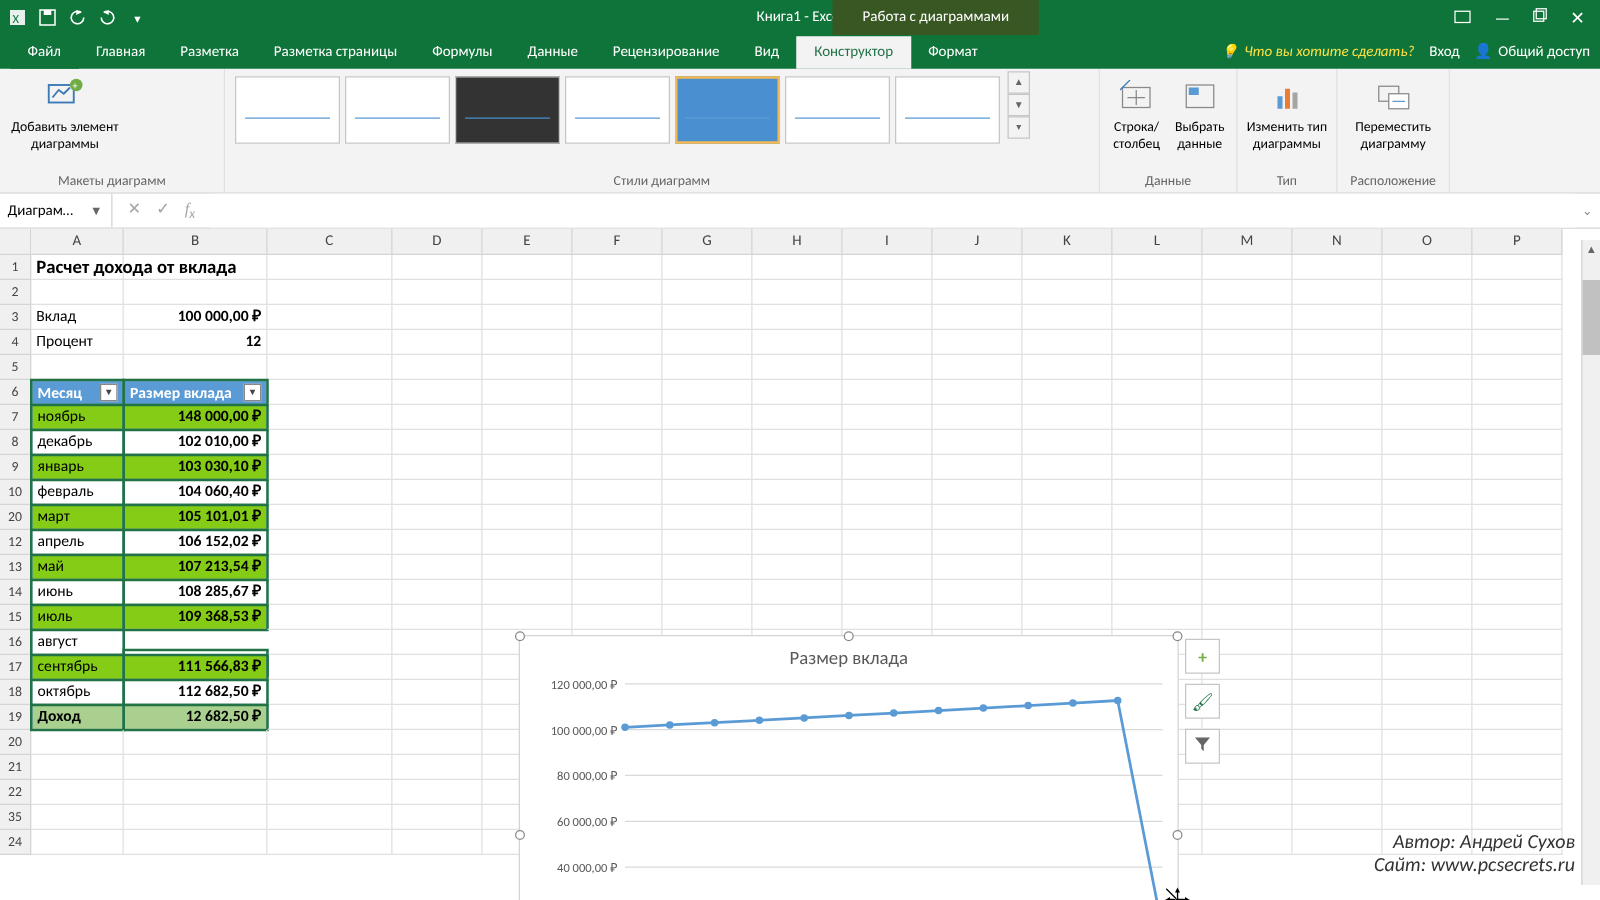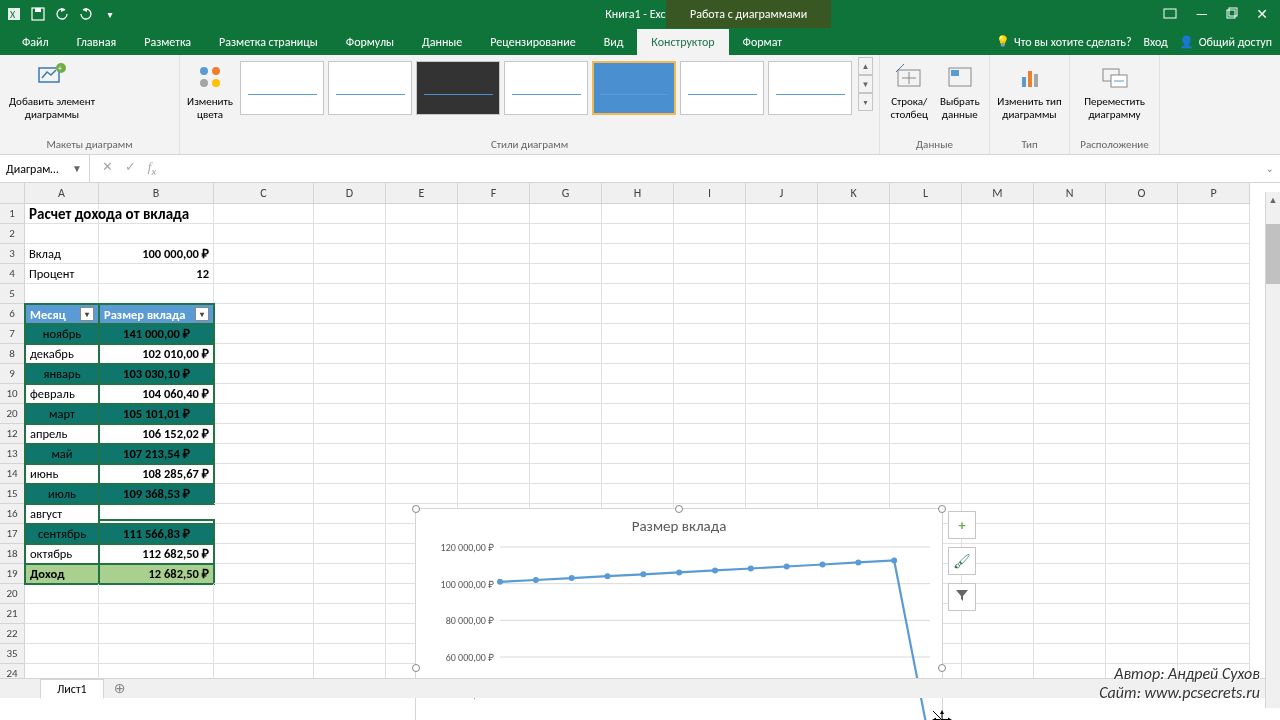--- a/index.html
+++ b/index.html
@@ -9,21 +9,21 @@
 .tb-icon { width:16px; height:16px; display:inline-flex; align-items:center; justify-content:center; }
 .tb-center { flex:1; text-align:center; }
 .tb-right { display:flex; gap:18px; padding-right:12px; align-items:center; }
 .tb-chart-tools { position:absolute; left:666px; top:0; height:28px; background:#385723; color:#fff; padding:0 24px; display:flex; align-items:center; font-size:12px; }
 .tabs { height:27px; background:#0f7439; display:flex; padding-left:8px; font-size:12px; color:#fff; align-items:flex-end; position:relative; }
 .tab { padding:6px 14px 6px 14px; cursor:pointer; }
 .tab.file { background:#0f7439; color:#fff; }
 .tab.active { background:#f3f3f3; color:#217346; }
 .tab.ctx { background:#f3f3f3; color:#217346; }
 .tabs-right { position:absolute; right:8px; top:0; display:flex; align-items:center; height:27px; gap:12px; font-size:12px; }
-.tell-me { color:#ffffff; padding-left:18px; position:relative; }
+.tell-me { color:#fde047; font-style:italic; padding-left:18px; position:relative; }
 .tell-me::before { content:"💡"; position:absolute; left:0; font-size:11px; }
 .share { display:flex; align-items:center; gap:4px; }
 .ribbon { height:100px; background:#f3f3f3; border-bottom:1px solid #d4d4d4; display:flex; }
 .ribbon-group { border-right:1px solid #e1e1e1; display:flex; flex-direction:column; padding:2px 6px 0 6px; }
 .rg-body { flex:1; display:flex; gap:4px; align-items:flex-start; }
 .rg-label { text-align:center; font-size:11px; color:#666; padding-bottom:3px; }
 .big-btn { width:68px; height:78px; display:flex; flex-direction:column; align-items:center; justify-content:flex-start; font-size:11px; text-align:center; padding-top:4px; cursor:pointer; }
 .big-btn .ico { width:32px; height:32px; margin-bottom:2px; display:flex; align-items:center; justify-content:center; }
 .styles-gallery { display:flex; gap:4px; padding:4px 2px; }
 .style-thumb { width:84px; height:54px; border:1px solid #c6c6c6; background:#fff; position:relative; }
@@ -46,21 +46,21 @@
 .col-headers { display:flex; height:21px; background:#f0f0f0; border-bottom:1px solid #d4d4d4; }
 .col-h { border-right:1px solid #d4d4d4; text-align:center; font-size:12px; color:#444; line-height:21px; }
 .row-headers { width:25px; background:#f0f0f0; }
 .row-h { height:20px; border-right:1px solid #d4d4d4; border-bottom:1px solid #d4d4d4; text-align:center; font-size:11px; color:#444; line-height:20px; }
 .grid { position:absolute; left:25px; top:21px; right:0; bottom:0; }
 .cell { position:absolute; border-right:1px solid #e0e0e0; border-bottom:1px solid #e0e0e0; font-size:12.5px; padding:0 4px; line-height:20px; height:20px; overflow:hidden; white-space:nowrap; }
 .bold { font-weight:bold; }
 .right { text-align:right; }
 .tbl-hdr { background:#5b9bd5; color:#fff; font-weight:bold; border:1px solid #9bc2e6; }
 .tbl-hdr .dd { float:right; width:14px; height:14px; background:#fff; border:1px solid #888; margin-top:2px; display:flex; align-items:center; justify-content:center; color:#444; font-size:8px; }
-.band1 { background:#0f766e;text-align:center; }
+.band1 { background:#84cc16; }
 .band0 { background:#fff; }
 .tbl-cell { border-left:1px solid #9bc2e6; border-right:1px solid #9bc2e6; }
 .tbl-total { background:#a9d08e; font-weight:bold; }
 .tbl-sel { outline:2px solid #217346; outline-offset:-1px; }
 .chart-container { position:absolute; left:415px; top:325px; width:528px; height:318px; background:#fff; border:1px solid #d4d4d4; }
 .chart-handle { position:absolute; width:8px; height:8px; border:1px solid #888; background:#fff; border-radius:4px; }
 .side-btns { position:absolute; left:948px; top:328px; display:flex; flex-direction:column; gap:8px; }
 .side-btn { width:28px; height:28px; border:1px solid #c6c6c6; background:#fff; display:flex; align-items:center; justify-content:center; font-size:14px; color:#217346; cursor:pointer; }
 .attribution { position:absolute; right:20px; bottom:18px; text-align:right; font-family:"Comic Sans MS",cursive; font-style:italic; font-size:16px; color:#333; text-shadow:1px 1px 0 #fff; }
 .vscroll { position:absolute; right:0; top:192px; bottom:12px; width:15px; background:#f0f0f0; border-left:1px solid #d4d4d4; }
@@ -155,32 +155,20 @@
           </div>
         <span style="white-space:pre-line">Добавить элемент
 диаграммы</span>
       </div>
     </div>
     <div class="rg-label">Макеты диаграмм</div>
   </div>
 
   <div class="ribbon-group" style="width:700px">
     <div class="rg-body">
-      <div class="big-btn" style="width:58px">
-        <div class="ico">
-            <svg width="28" height="28">
-              <circle cx="8" cy="8" r="4" fill="#5b9bd5"></circle>
-              <circle cx="20" cy="8" r="4" fill="#ed7d31"></circle>
-              <circle cx="8" cy="20" r="4" fill="#a5a5a5"></circle>
-              <circle cx="20" cy="20" r="4" fill="#ffc000"></circle>
-            </svg>
-          </div>
-        <span style="white-space:pre-line">Изменить
-цвета</span>
-      </div>
       <div class="styles-gallery">
         <div class="style-thumb"></div>
         <div class="style-thumb"></div>
         <div class="style-thumb dark"></div>
         <div class="style-thumb"></div>
         <div class="style-thumb blue sel"></div>
         <div class="style-thumb"></div>
         <div class="style-thumb"></div>
       </div>
       <div class="gallery-scroll">
@@ -411,21 +399,21 @@
       <div class="cell" style="left: 577px; top: 100px; width: 72px;"></div>
       <div class="cell" style="left: 649px; top: 100px; width: 72px;"></div>
       <div class="cell" style="left: 721px; top: 100px; width: 72px;"></div>
       <div class="cell" style="left: 793px; top: 100px; width: 72px;"></div>
       <div class="cell" style="left: 865px; top: 100px; width: 72px;"></div>
       <div class="cell" style="left: 937px; top: 100px; width: 72px;"></div>
       <div class="cell" style="left: 1009px; top: 100px; width: 72px;"></div>
       <div class="cell" style="left: 1081px; top: 100px; width: 72px;"></div>
       <div class="cell" style="left: 1153px; top: 100px; width: 72px;"></div>
       <div class="cell tbl-cell band1 tbl-sel" style="left: 0px; top: 120px; width: 74px;">ноябрь</div>
-      <div class="cell tbl-cell band1 right bold tbl-sel" style="left: 74px; top: 120px; width: 115px;">141 000,00 ₽</div>
+      <div class="cell tbl-cell band1 right bold tbl-sel" style="left: 74px; top: 120px; width: 115px;">148 000,00 ₽</div>
       <div class="cell" style="left: 189px; top: 120px; width: 100px;"></div>
       <div class="cell" style="left: 289px; top: 120px; width: 72px;"></div>
       <div class="cell" style="left: 361px; top: 120px; width: 72px;"></div>
       <div class="cell" style="left: 433px; top: 120px; width: 72px;"></div>
       <div class="cell" style="left: 505px; top: 120px; width: 72px;"></div>
       <div class="cell" style="left: 577px; top: 120px; width: 72px;"></div>
       <div class="cell" style="left: 649px; top: 120px; width: 72px;"></div>
       <div class="cell" style="left: 721px; top: 120px; width: 72px;"></div>
       <div class="cell" style="left: 793px; top: 120px; width: 72px;"></div>
       <div class="cell" style="left: 865px; top: 120px; width: 72px;"></div>
@@ -773,24 +761,20 @@
           </svg></span>
       </div>
   </div>
 
   <svg style="position:absolute;left:930px;top:525px" width="24" height="24">
       <path d="M12 2 L14 6 L12.5 6 L12.5 11 L18 11 L18 9.5 L22 12 L18 14.5 L18 13 L12.5 13 L12.5 18 L14 18 L12 22 L10 18 L11.5 18 L11.5 13 L6 13 L6 14.5 L2 12 L6 9.5 L6 11 L11.5 11 L11.5 6 L10 6 Z" fill="#000"></path>
       <path d="M3 3 L11 11" stroke="#fff" stroke-width="2"></path>
       <path d="M3 3 L11 11" stroke="#000" stroke-width="1"></path>
     </svg>
 
-  <div class="sheet-tabs">
-    <div class="sheet-tab">Лист1</div>
-    <div style="padding:0 10px;font-size:14px;color:#888">⊕</div>
-  </div>
 </div>
 
 <div class="vscroll">
   <div class="arr">▲</div>
   <div class="thumb"></div>
 </div>
 
 <div class="attribution">
   <div>Автор: Андрей Сухов</div>
   <div>Сайт: www.pcsecrets.ru</div>

